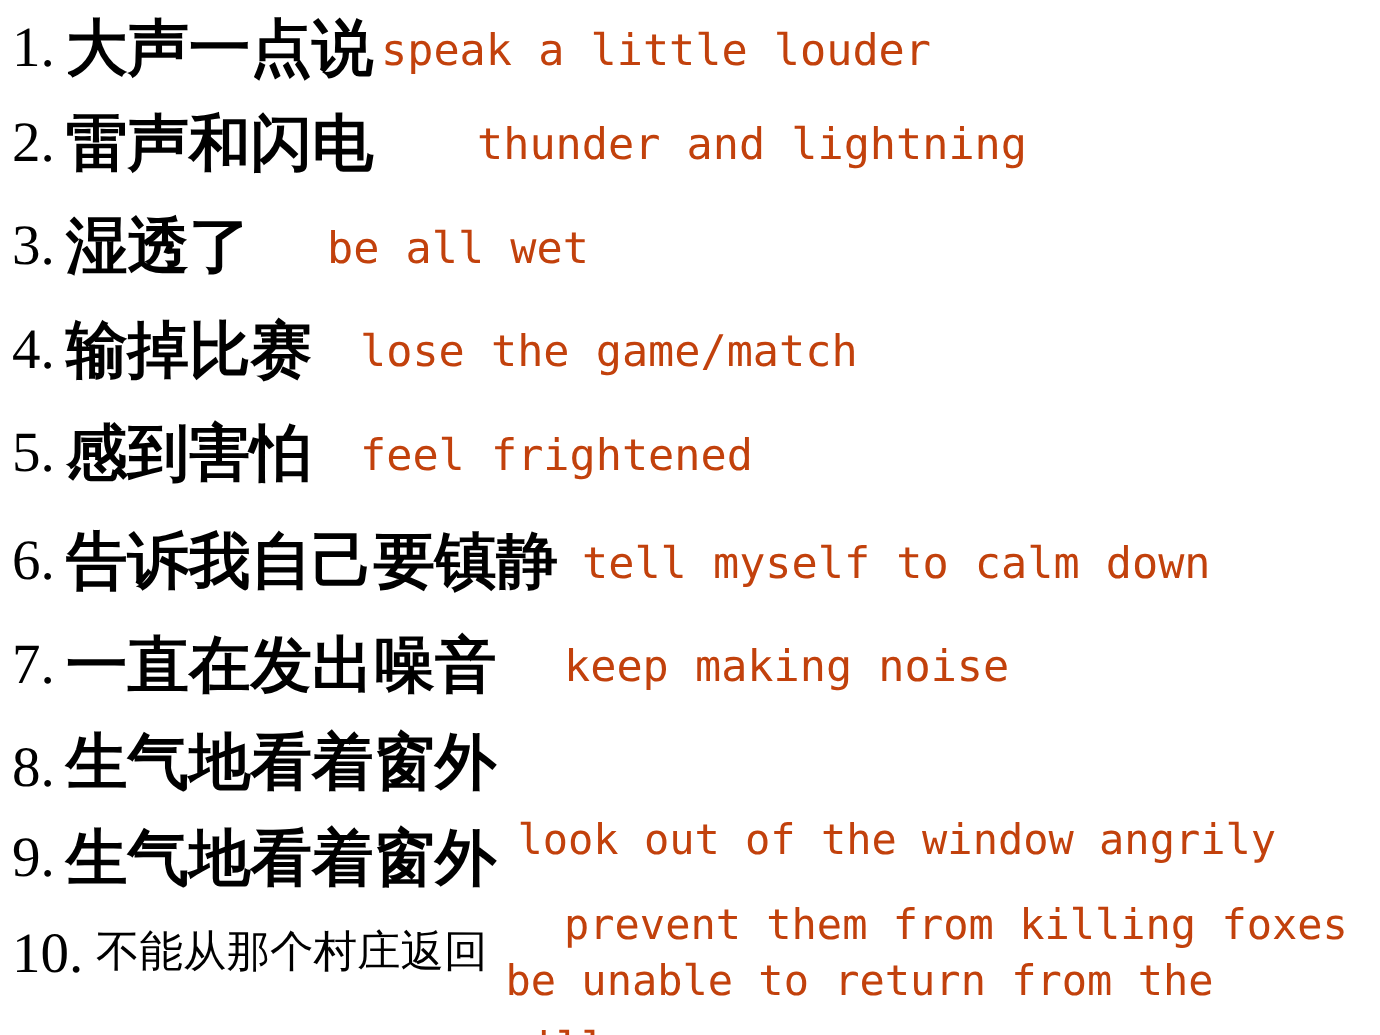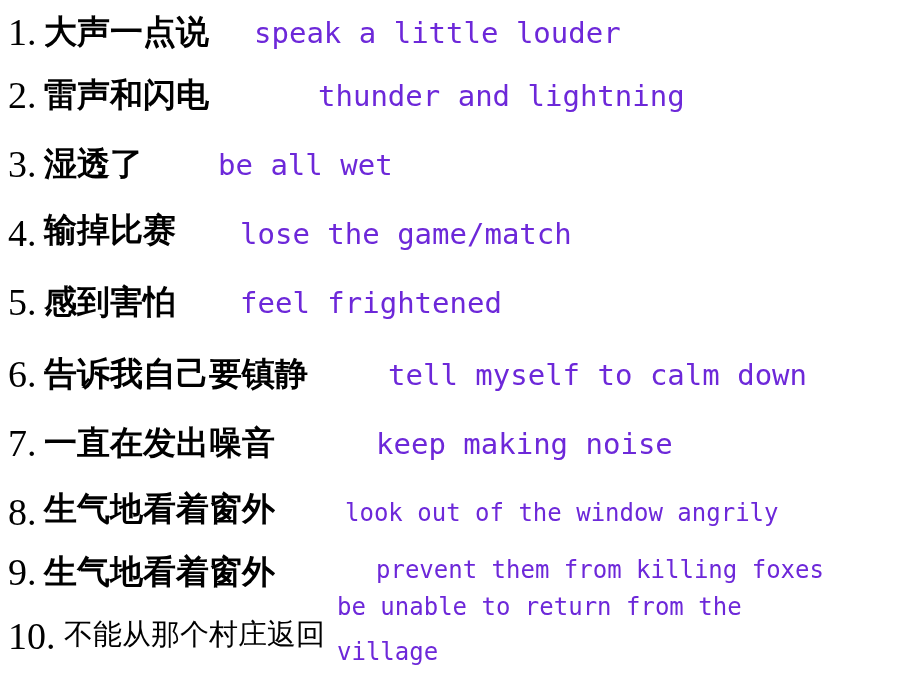--- a/index.html
+++ b/index.html
@@ -35,42 +35,43 @@
     font-family: "Liberation Serif", "DejaVu Serif", serif;
     font-size: 38px;
     line-height: 48px;
     color: #000000;
     letter-spacing: 0px;
   }
   .cn {
     position: absolute;
     top: 0;
     font-family: "DejaVu Serif", "Liberation Serif", serif;
-    font-size: 33px;
+    font-size: 41px;
     line-height: 48px;
     color: #000000;
     font-weight: 600;
     letter-spacing: 0px;
   }
   .cn.light {
     font-weight: 400;
     font-size: 29px;
   }
   .en {
     position: absolute;
     top: 5px;
     font-family: "DejaVu Sans Mono", "Liberation Mono", monospace;
     font-size: 29px;
     line-height: 40px;
-    color: #6d28d9;
+    color: #c2410c;
     letter-spacing: 0px;
     white-space: pre;
   }
   .en.small {
-    font-size: 24px;
+    font-size: 28px;
+    margin-top: 47px;
   }
 </style>
 </head>
 <body>
 
 <div id="slide">
 
   <div class="line" style="top:8px;">
     <span class="num">1.</span>
     <span class="cn" style="left:44px;">大声一点说</span>
@@ -84,21 +85,21 @@
   </div>
 
   <div class="line" style="top:140px;">
     <span class="num">3.</span>
     <span class="cn" style="left:44px;">湿透了</span>
     <span class="en" style="left:218px;">be all wet</span>
   </div>
 
   <div class="line" style="top:209px;">
     <span class="num">4.</span>
-    <span class="cn" style="left:44px;font-family:Liberation Mono, monospace;">输掉比赛</span>
+    <span class="cn" style="left:44px;">输掉比赛</span>
     <span class="en" style="left:240px;">lose the game/match</span>
   </div>
 
   <div class="line" style="top:278px;">
     <span class="num">5.</span>
     <span class="cn" style="left:44px;">感到害怕</span>
     <span class="en" style="left:240px;">feel frightened</span>
   </div>
 
   <div class="line" style="top:350px;">

